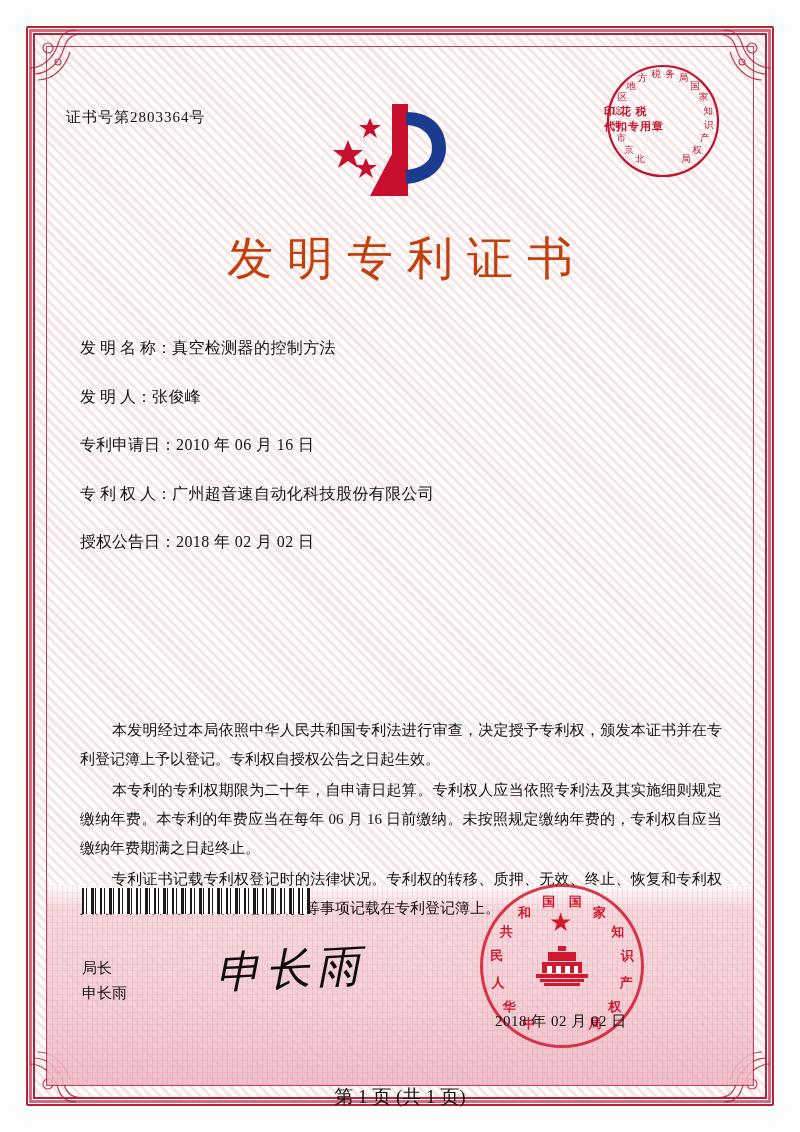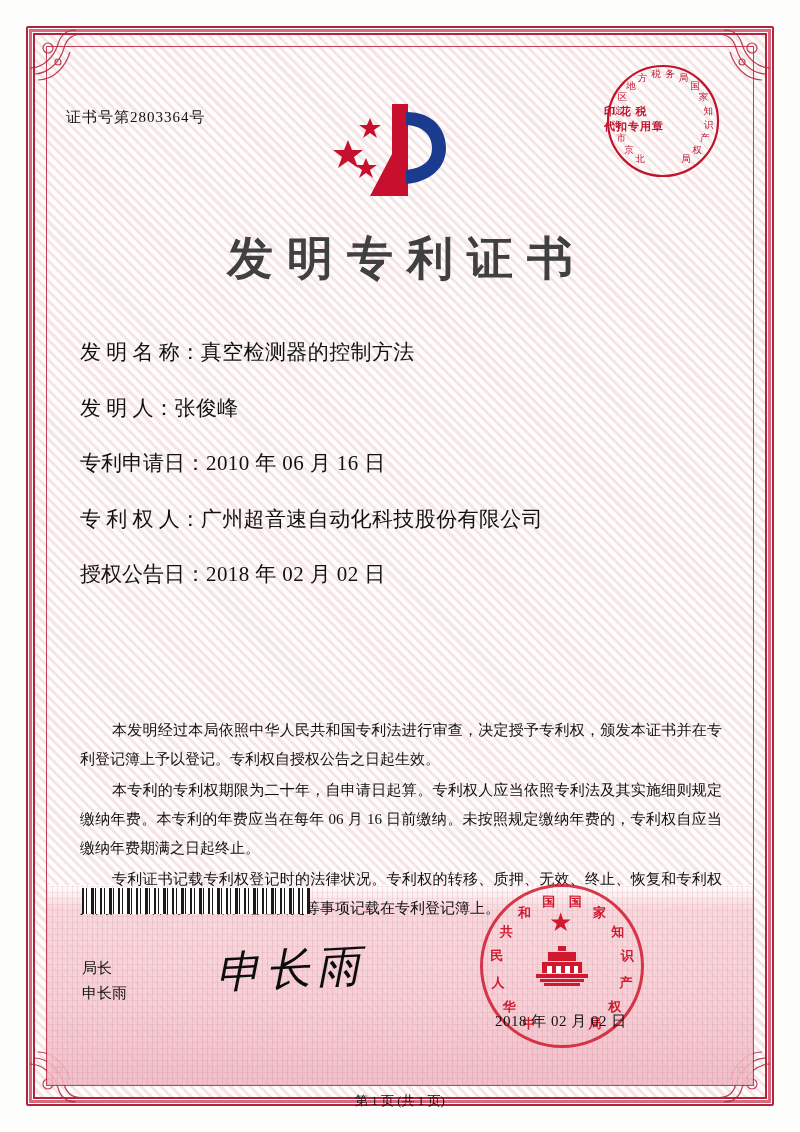--- a/index.html
+++ b/index.html
@@ -134,35 +134,35 @@
   }
 
   .main-title {
     position: absolute;
     left: 0;
     right: 0;
     top: 228px;
     text-align: center;
     font-size: 46px;
     letter-spacing: 14px;
-    font-weight: bold;
-    color: #404040;
+    font-weight: normal;
+    color: #c2410c;
     text-indent: 14px;
     font-family: "DejaVu Serif", "Liberation Serif", serif;
   }
 
   
   .fields {
     position: absolute;
     left: 80px;
     top: 338px;
     right: 80px;
   }
   .field {
-    font-size: 21px;
+    font-size: 16px;
     color: #111;
     margin-bottom: 27.5px;
     white-space: nowrap;
   }
   .field .lbl { letter-spacing: 0px; }
   .field .val { letter-spacing: 0.4px; }
 
   
   .body-text {
     position: absolute;
@@ -267,21 +267,21 @@
     transform-origin: 50% 50%;
   }
 
   
   .page-footer {
     position: absolute;
     left: 0;
     right: 0;
     bottom: 22px;
     text-align: center;
-    font-size: 13px;
+    font-size: 19px;
     color: #111;
   }
 </style>
 </head>
 <body>
 
 <div class="page">
 
   <div class="ornament-frame"></div>
   <div class="ornament-inner"></div>

